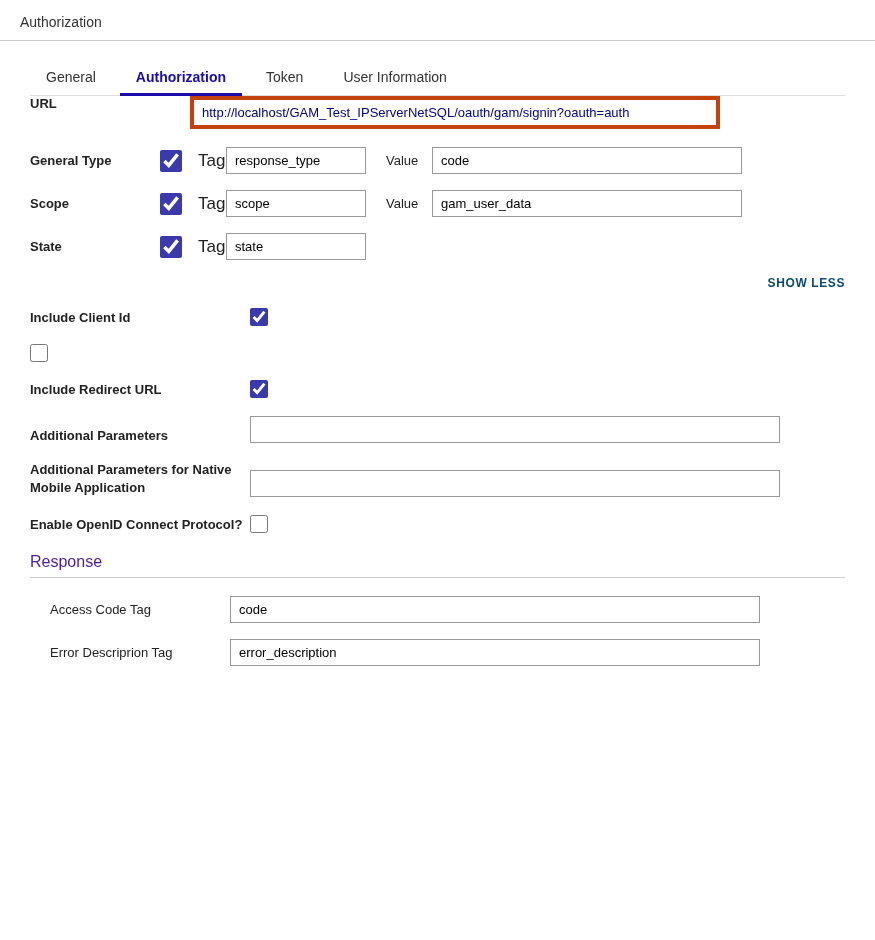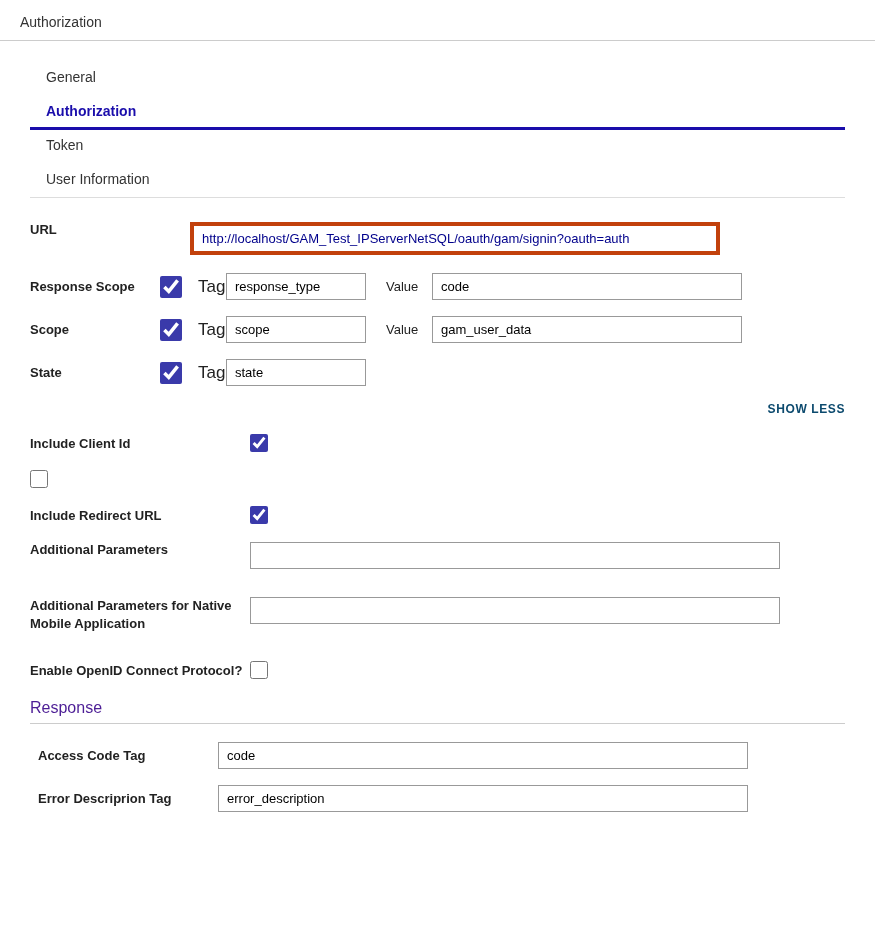--- a/index.html
+++ b/index.html
@@ -28,23 +28,21 @@
     }
 
     .content {
       padding: 20px 30px;
     }
 
     
     .tabs {
       display: flex;
       border-bottom: 1px solid #ddd;
-      margin-bottom: 24px;
-      gap: 0;
-      flex-direction: column;
+      gap: 8px;
     }
 
     .tab {
       padding: 8px 16px;
       cursor: pointer;
       font-size: 14px;
       color: #333;
       border-bottom: 3px solid transparent;
       margin-bottom: -1px;
       user-select: none;
@@ -161,22 +159,22 @@
     .include-checkbox {
       width: 18px;
       height: 18px;
       accent-color: #3a3aaa;
       cursor: pointer;
     }
 
     
     .addparam-row {
       display: flex;
-      align-items: flex-start;
-      margin-bottom: 28px;
+      align-items: flex-end;
+      margin-bottom: 18px;
     }
 
     .addparam-label {
       font-weight: bold;
       font-size: 13px;
       min-width: 220px;
     }
 
     .addparam-input {
       width: 530px;
@@ -207,24 +205,24 @@
       margin-bottom: 18px;
     }
 
     .response-row {
       display: flex;
       align-items: center;
       margin-bottom: 16px;
     }
 
     .response-label {
-      font-weight: bold;
+      font-weight: normal;
       font-size: 13px;
       min-width: 180px;
-      margin-left: 8px;
+      margin-left: 20px;
     }
 
     .response-input {
       width: 530px;
       padding: 5px 8px;
       border: 1px solid #999;
       font-size: 13px;
     }
 
     input[type="checkbox"] {
@@ -248,21 +246,21 @@
   </div>
 
   <div class="form-section">
 
     <div class="url-row">
       <span class="url-label">URL</span>
       <input type="text" class="url-input" value="http://localhost/GAM_Test_IPServerNetSQL/oauth/gam/signin?oauth=auth" style="">
     </div>
 
     <div class="param-row">
-      <span class="param-label">Response Scope</span>
+      <span class="param-label">General Type</span>
       <input type="checkbox" class="param-checkbox" checked="" style="">
       <span class="param-tag-label">Tag</span>
       <input type="text" class="param-tag-input" value="response_type" style="">
       <span class="param-value-label">Value</span>
       <input type="text" class="param-value-input" value="code" style="">
     </div>
 
     <div class="param-row">
       <span class="param-label">Scope</span>
       <input type="checkbox" class="param-checkbox" checked="" style="">

